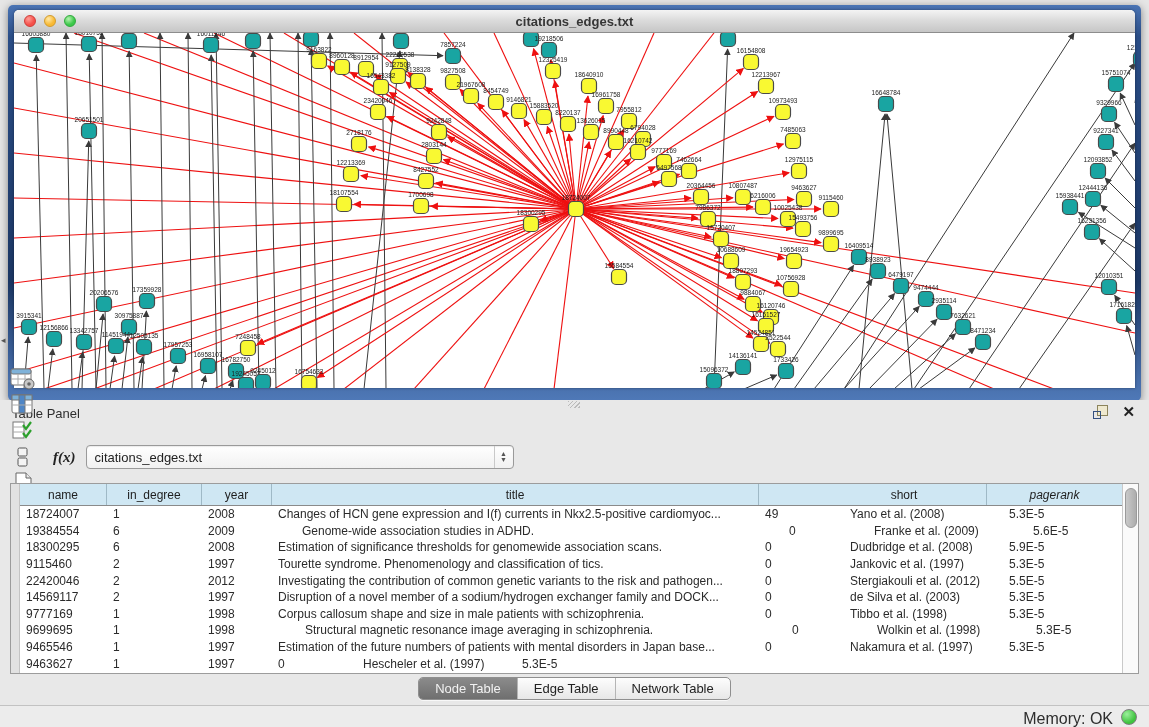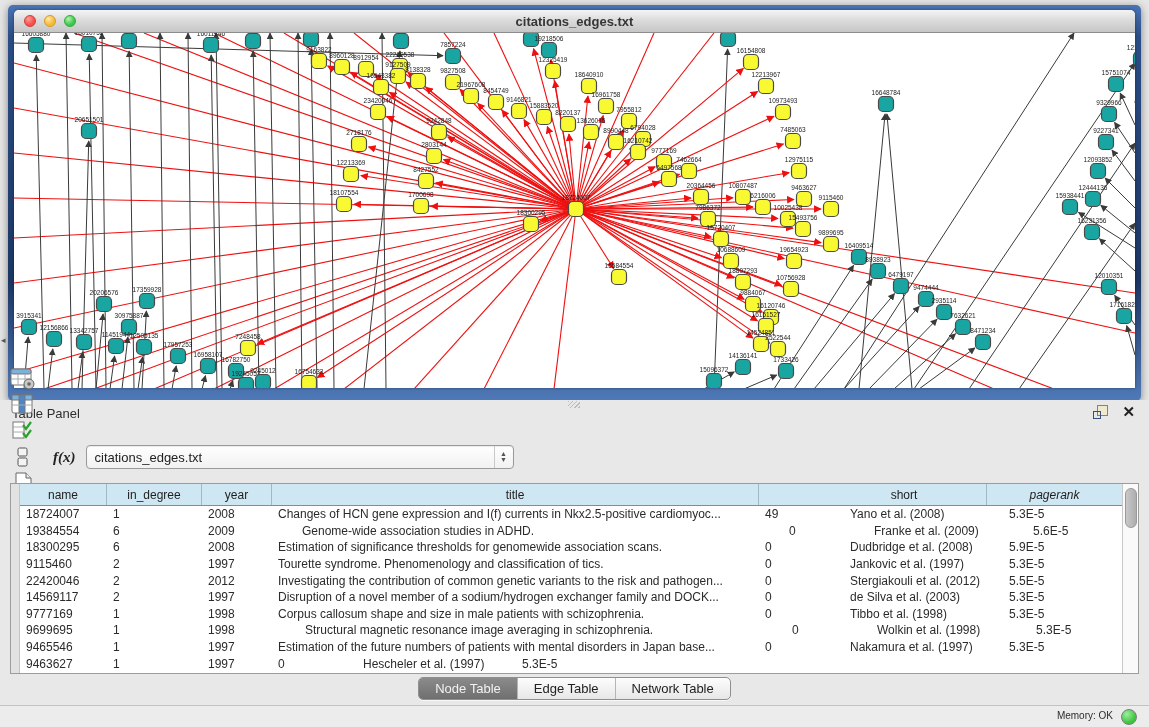--- a/index.html
+++ b/index.html
@@ -68,21 +68,21 @@
   .vscroll{width:15px;background:#fafafa;border-left:1px solid #c9c9c9;position:relative;flex:none;}
   .vthumb{position:absolute;left:2px;top:4px;width:10px;height:38px;background:linear-gradient(90deg,#c9c9c9,#adadad);border-radius:6px;border:1px solid #9a9a9a;}
   
   .tabs{position:absolute;left:0;right:0;top:277px;display:flex;justify-content:center;}
   .tabgroup{display:flex;border:1px solid #8f8f8f;border-radius:5px;overflow:hidden;background:linear-gradient(#fdfdfd,#e7e7e7);box-shadow:0 1px 0 rgba(255,255,255,.7);}
   .tab{padding:3px 16px;font-size:13px;color:#222;border-right:1px solid #b5b5b5;cursor:default;}
   .tab:last-child{border-right:none;}
   .tab.active{background:linear-gradient(#8b8b8b,#6f6f6f);color:#f2f2f2;}
   
   .statusbar{position:absolute;left:0;top:705px;width:1149px;height:22px;background:#ececec;border-top:1px solid #c2c2c2;}
-  .mem{position:absolute;right:36px;top:4px;font-size:10px;color:#2d2d2d;}
+  .mem{position:absolute;right:36px;top:4px;font-size:16px;color:#2d2d2d;}
   .memdot{position:absolute;right:12px;top:3px;width:14px;height:14px;border-radius:50%;
           background:radial-gradient(circle at 35% 30%,#9cf09c,#3fc43f 65%);border:1px solid #7d7d7d;}
 </style>
 </head>
 <body>
 
 <div class="net-window">
   <div class="mac-window">
     <div class="titlebar">
       <div class="lights">

